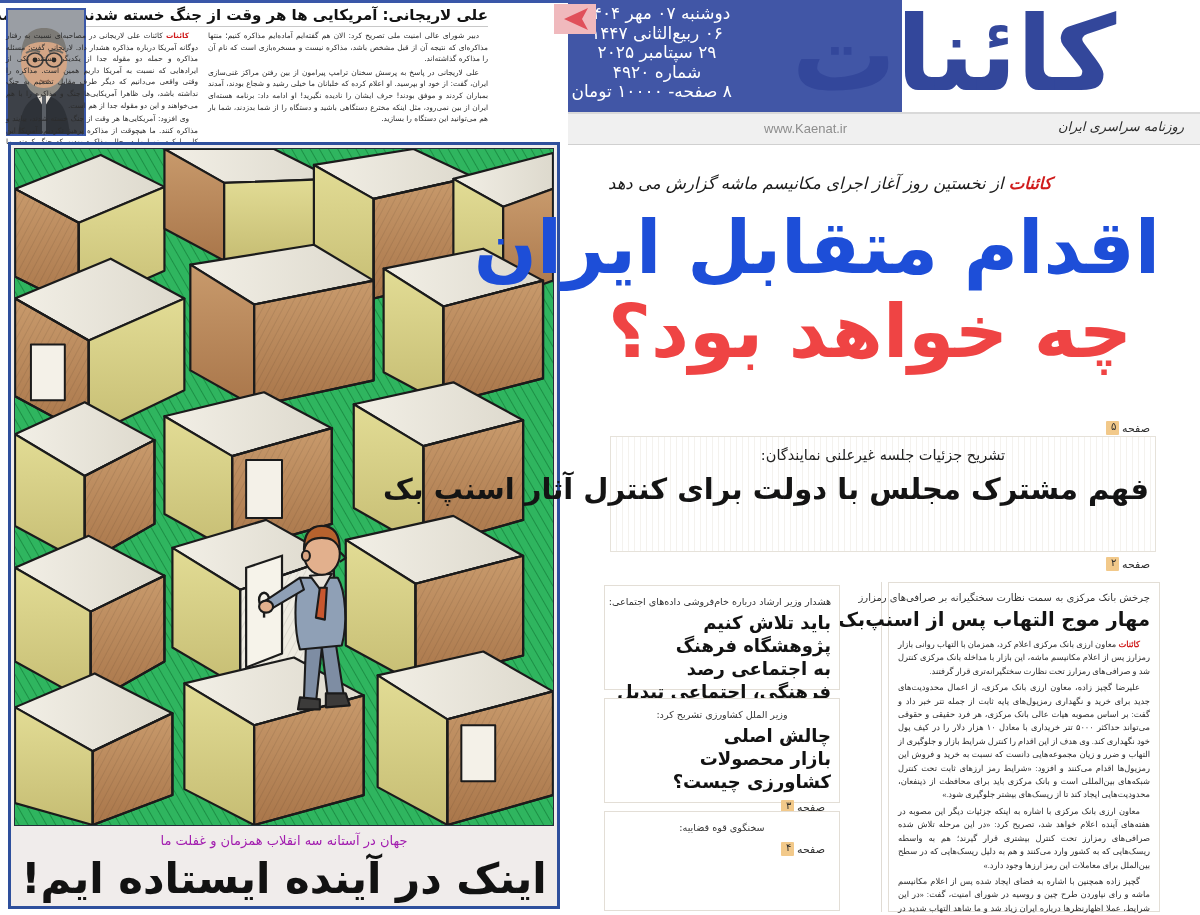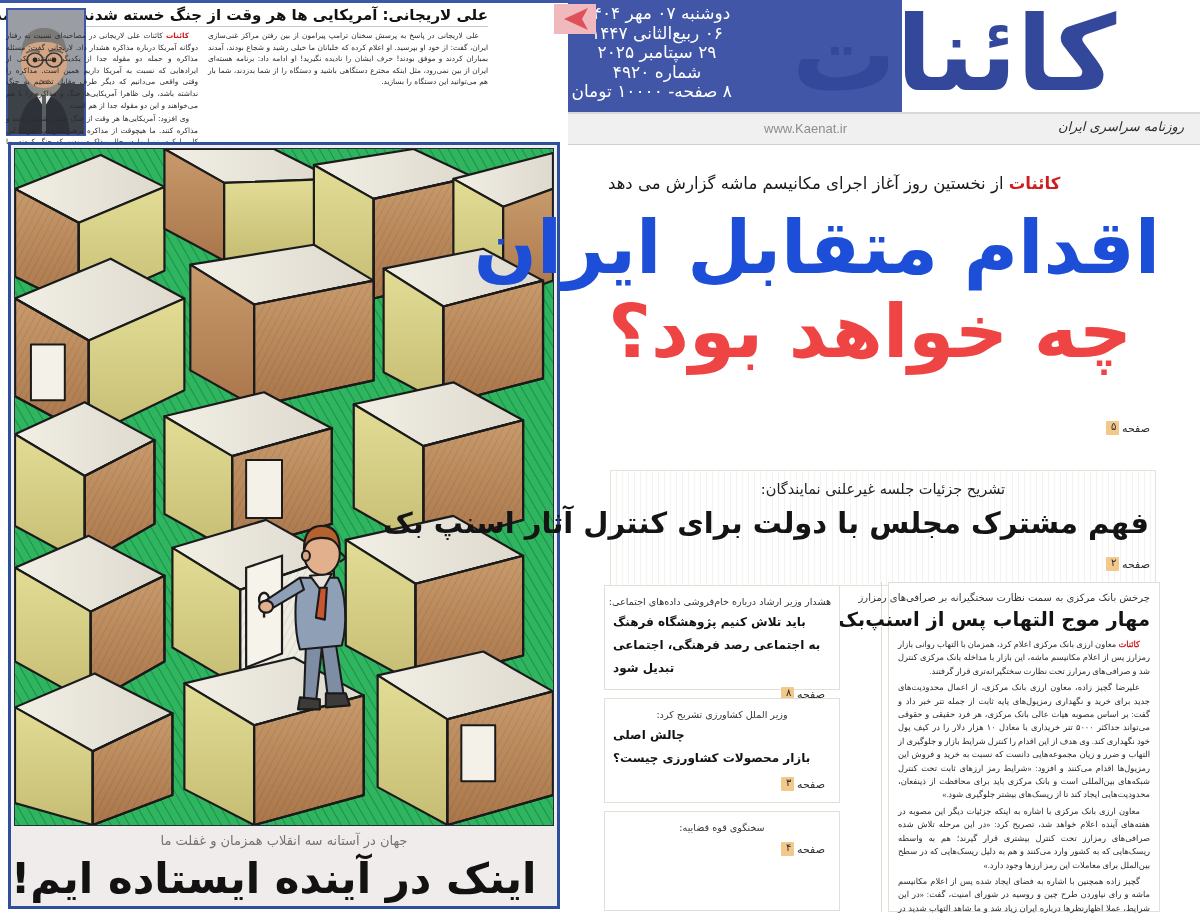--- a/index.html
+++ b/index.html
@@ -132,20 +132,21 @@
     position: absolute;
     top: 172px;
     right: 40px;
     left: 40px;
     text-align: left;
     font-size: 16.5px;
     line-height: 24px;
     color: #1a1a1a;
     white-space: nowrap;
     direction: rtl;
+    font-style: italic;
   }
   #lead-kicker .brand {
     color: #d01c1c;
     font-weight: bold;
   }
   #lead-title {
     position: absolute;
     top: 205px;
     right: 40px;
     left: 40px;
@@ -198,21 +199,21 @@
   }
   #lead-pageref {
     position: absolute;
     top: 420px;
     right: 44px;
   }
 
   
   #second-story {
     position: absolute;
-    top: 470px;
+    top: 436px;
     right: 44px;
     width: 546px;
     height: 116px;
     background:
       repeating-linear-gradient(90deg, #ffffff 0 5px, #f4f2ee 5px 6px);
     border: 1px solid #e6e2da;
     box-sizing: border-box;
   }
   #second-kicker {
     position: absolute;
@@ -309,24 +310,24 @@
   }
   .brief-kicker {
     font-size: 9.6px;
     color: #333;
     text-align: center;
     line-height: 14px;
     white-space: nowrap;
     margin-bottom: 2px;
   }
   .brief-title {
-    font-size: 12px;
+    font-size: 18px;
     font-weight: bold;
     color: #131313;
-    text-align: left;
+    text-align: right;
     line-height: 23px;
     letter-spacing: -0.3px;
   }
   .brief-pageref {
     margin-top: 3px;
     text-align: right;
   }
 
   
   #right-section {
@@ -412,28 +413,28 @@
     box-sizing: border-box;
   }
   #cartoon-svg { display: block; width: 100%; height: 100%; }
 
   #cartoon-caption {
     position: absolute;
     top: 688px; left: 0;
     width: 546px;
     text-align: center;
     font-size: 13px;
-    color: #737373;
+    color: #a21caf;
     white-space: nowrap;
   }
   #cartoon-title {
     position: absolute;
     top: 708px; left: 0;
     width: 546px;
-    text-align: left;
+    text-align: center;
     font-size: 42px;
     line-height: 52px;
     font-weight: bold;
     color: #121212;
     letter-spacing: -1px;
     white-space: nowrap;
   }
 
   
   #center-divider {
@@ -471,20 +472,21 @@
         <ellipse cx="31" cy="50" rx="2.4" ry="2.4" fill="#2a2622"></ellipse>
         <ellipse cx="50" cy="50" rx="2.4" ry="2.4" fill="#2a2622"></ellipse>
         <path d="M22 43 C26 40 32 40 36 42" stroke="#6d6963" stroke-width="2" fill="none"></path>
         <path d="M45 42 C49 40 55 40 59 43" stroke="#6d6963" stroke-width="2" fill="none"></path>
         <path d="M36 70 C38 72 43 72 45 70" stroke="#8a6550" stroke-width="1.6" fill="none"></path>
       </svg>
     </div>
 
     <div id="news-cols">
       <div class="news-col" id="news-col-1">
+        <p>دبیر شورای عالی امنیت ملی تصریح کرد: الان هم گفته‌ایم آماده‌ایم مذاکره کنیم؛ منتها مذاکره‌ای که نتیجه آن از قبل مشخص باشد، مذاکره نیست و مسخره‌بازی است که نام آن را مذاکره گذاشته‌اند.</p>
         <p>علی لاریجانی در پاسخ به پرسش سخنان ترامپ پیرامون از بین رفتن مراکز غنی‌سازی ایران، گفت: از خود او بپرسید. او اعلام کرده که خلبانان ما خیلی رشید و شجاع بودند، آمدند بمباران کردند و موفق بودند! حرف ایشان را نادیده نگیرید! او ادامه داد: برنامه هسته‌ای ایران از بین نمی‌رود، مثل اینکه مخترع دستگاهی باشید و دستگاه را از شما بدزدند، شما بار هم می‌توانید این دستگاه را بسازید.</p>
       </div>
       <div class="news-col" id="news-col-2">
         <p><span class="brand">کائنات</span> <span>کائنات علی لاریجانی در مصاحبه‌ای نسبت به رفتار دوگانه آمریکا درباره مذاکره هشدار داد. لاریجانی گفت: مسئله مذاکره و حمله دو مقوله جدا از یکدیگر هستند، یکی از ایرادهایی که نسبت به آمریکا داریم همین است. مذاکره را وقتی واقعی می‌دانیم که دیگر طرف مقابل تصمیم به جنگ نداشته باشد، ولی ظاهرا آمریکایی‌ها جنگ و مذاکره را با هم می‌خواهند و این دو مقوله جدا از هم است.</span></p>
         <p>وی افزود: آمریکایی‌ها هر وقت از جنگ خسته شدند، بیایند و مذاکره کنند. ما هیچوقت از مذاکره پرهیز نکردیم، آمریکا این کار را کرد، زیرا ما در حال مذاکره بودیم که جنگ کردند. ما متوجه نمی‌شویم که مخلوط کردن این امور یعنی چه؟</p>
       </div>
     </div>
 
     <div id="cartoon-frame">
       <div id="cartoon-inner">

